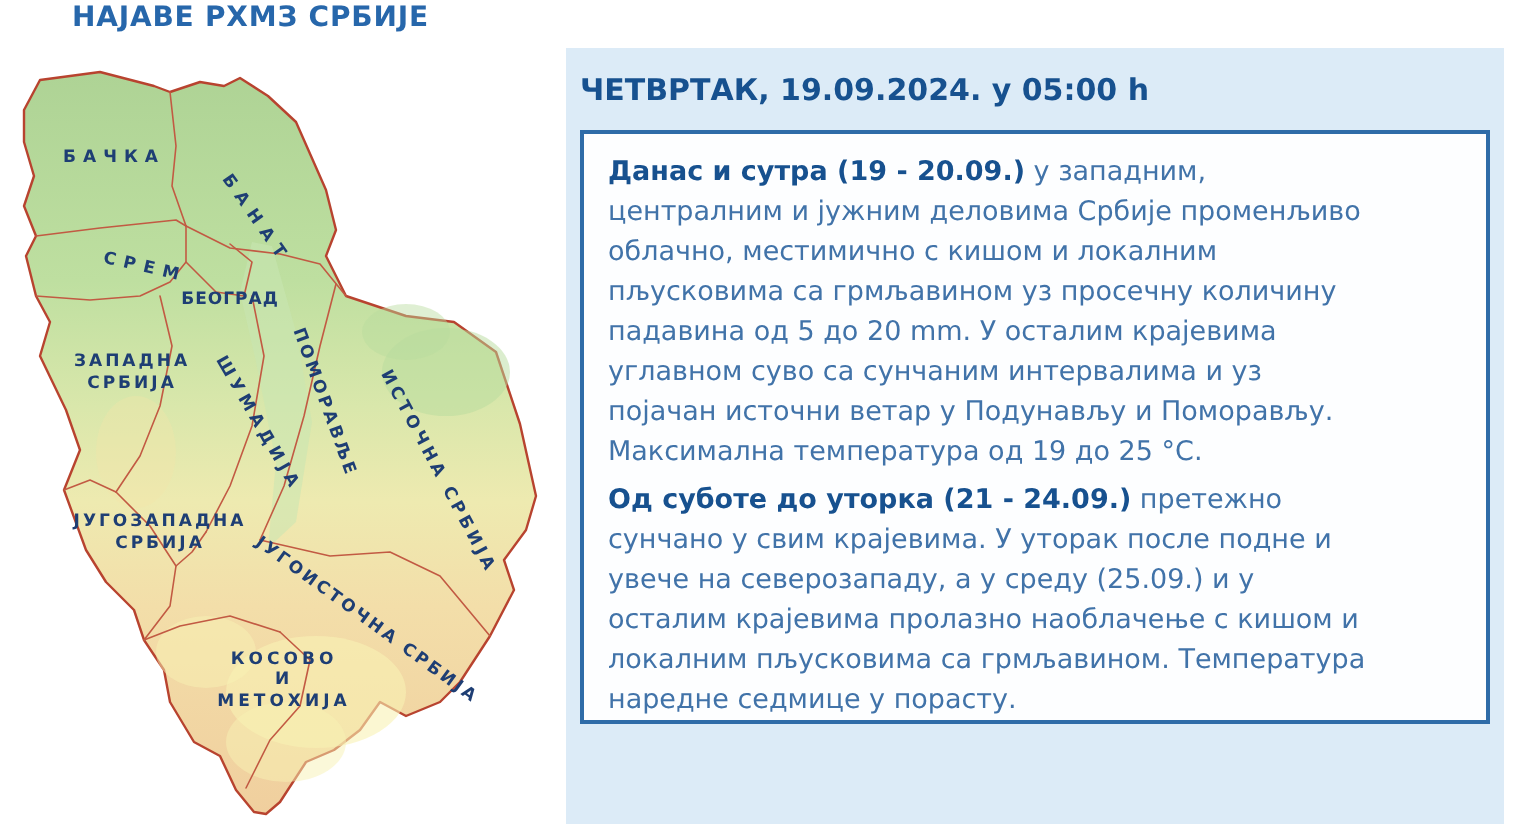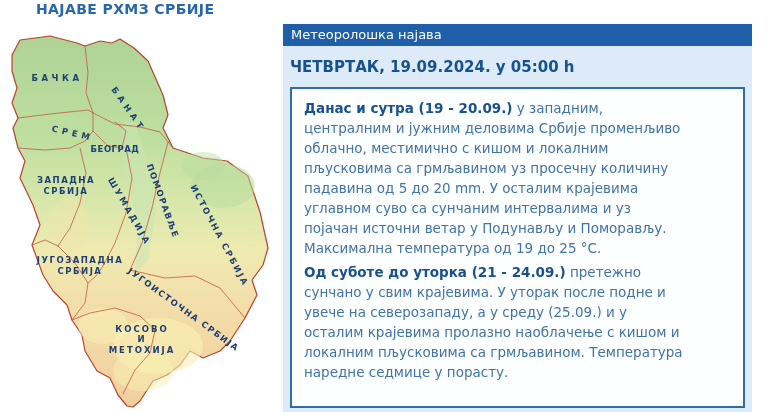--- a/index.html
+++ b/index.html
@@ -21,21 +21,21 @@
   }
   .panel-header{
     height:22px;line-height:22px;background:#1f5ea8;color:#ffffff;
     font-size:13px;padding-left:8px;
   }
   .panel-date{
     margin:12px 0 0 7px;font-size:15px;font-weight:bold;color:#17518f;
   }
   .forecast-box{
     margin:11px 7px 0 7px;background:#fdfeff;border:2px solid #2f6ca8;
-    padding:9px 12px 24px 12px;
+    padding:9px 12px 0 12px;
     font-size:13.5px;line-height:20px;color:#4173a9;
   }
   .forecast-box p{margin:0;}
   .forecast-box p + p{margin-top:4px;}
   .lead{font-weight:bold;color:#17518f;}
   .body-text{white-space:pre-wrap;}
 </style>
 </head>
 <body>
 
@@ -102,21 +102,20 @@
       <text class="mlabel" x="72" y="248" letter-spacing="1.5">СРБИЈА</text>
       <text class="mlabel" transform="translate(174,286) rotate(36)" letter-spacing="1.5">ЈУГОИСТОЧНА СРБИЈА</text>
       <text class="mlabel" x="134" y="306" letter-spacing="2">КОСОВО</text>
       <text class="mlabel" x="134" y="316" letter-spacing="2">И</text>
       <text class="mlabel" x="134" y="327" letter-spacing="2">МЕТОХИЈА</text>
     </g>
   </svg>
 </div>
 
 <div class="panel">
-  <div class="panel-header">Метеоролошка најава</div>
   <p class="panel-date">ЧЕТВРТАК, 19.09.2024. у 05:00 h</p>
   <div class="forecast-box">
     <p>
       <span class="lead">Данас и сутра (19 - 20.09.)</span><span class="body-text"> у западним,
 централним и јужним деловима Србије променљиво
 облачно, местимично с кишом и локалним
 пљусковима са грмљавином уз просечну количину
 падавина од 5 до 20 mm. У осталим крајевима
 углавном суво са сунчаним интервалима и уз
 појачан источни ветар у Подунављу и Поморављу.

